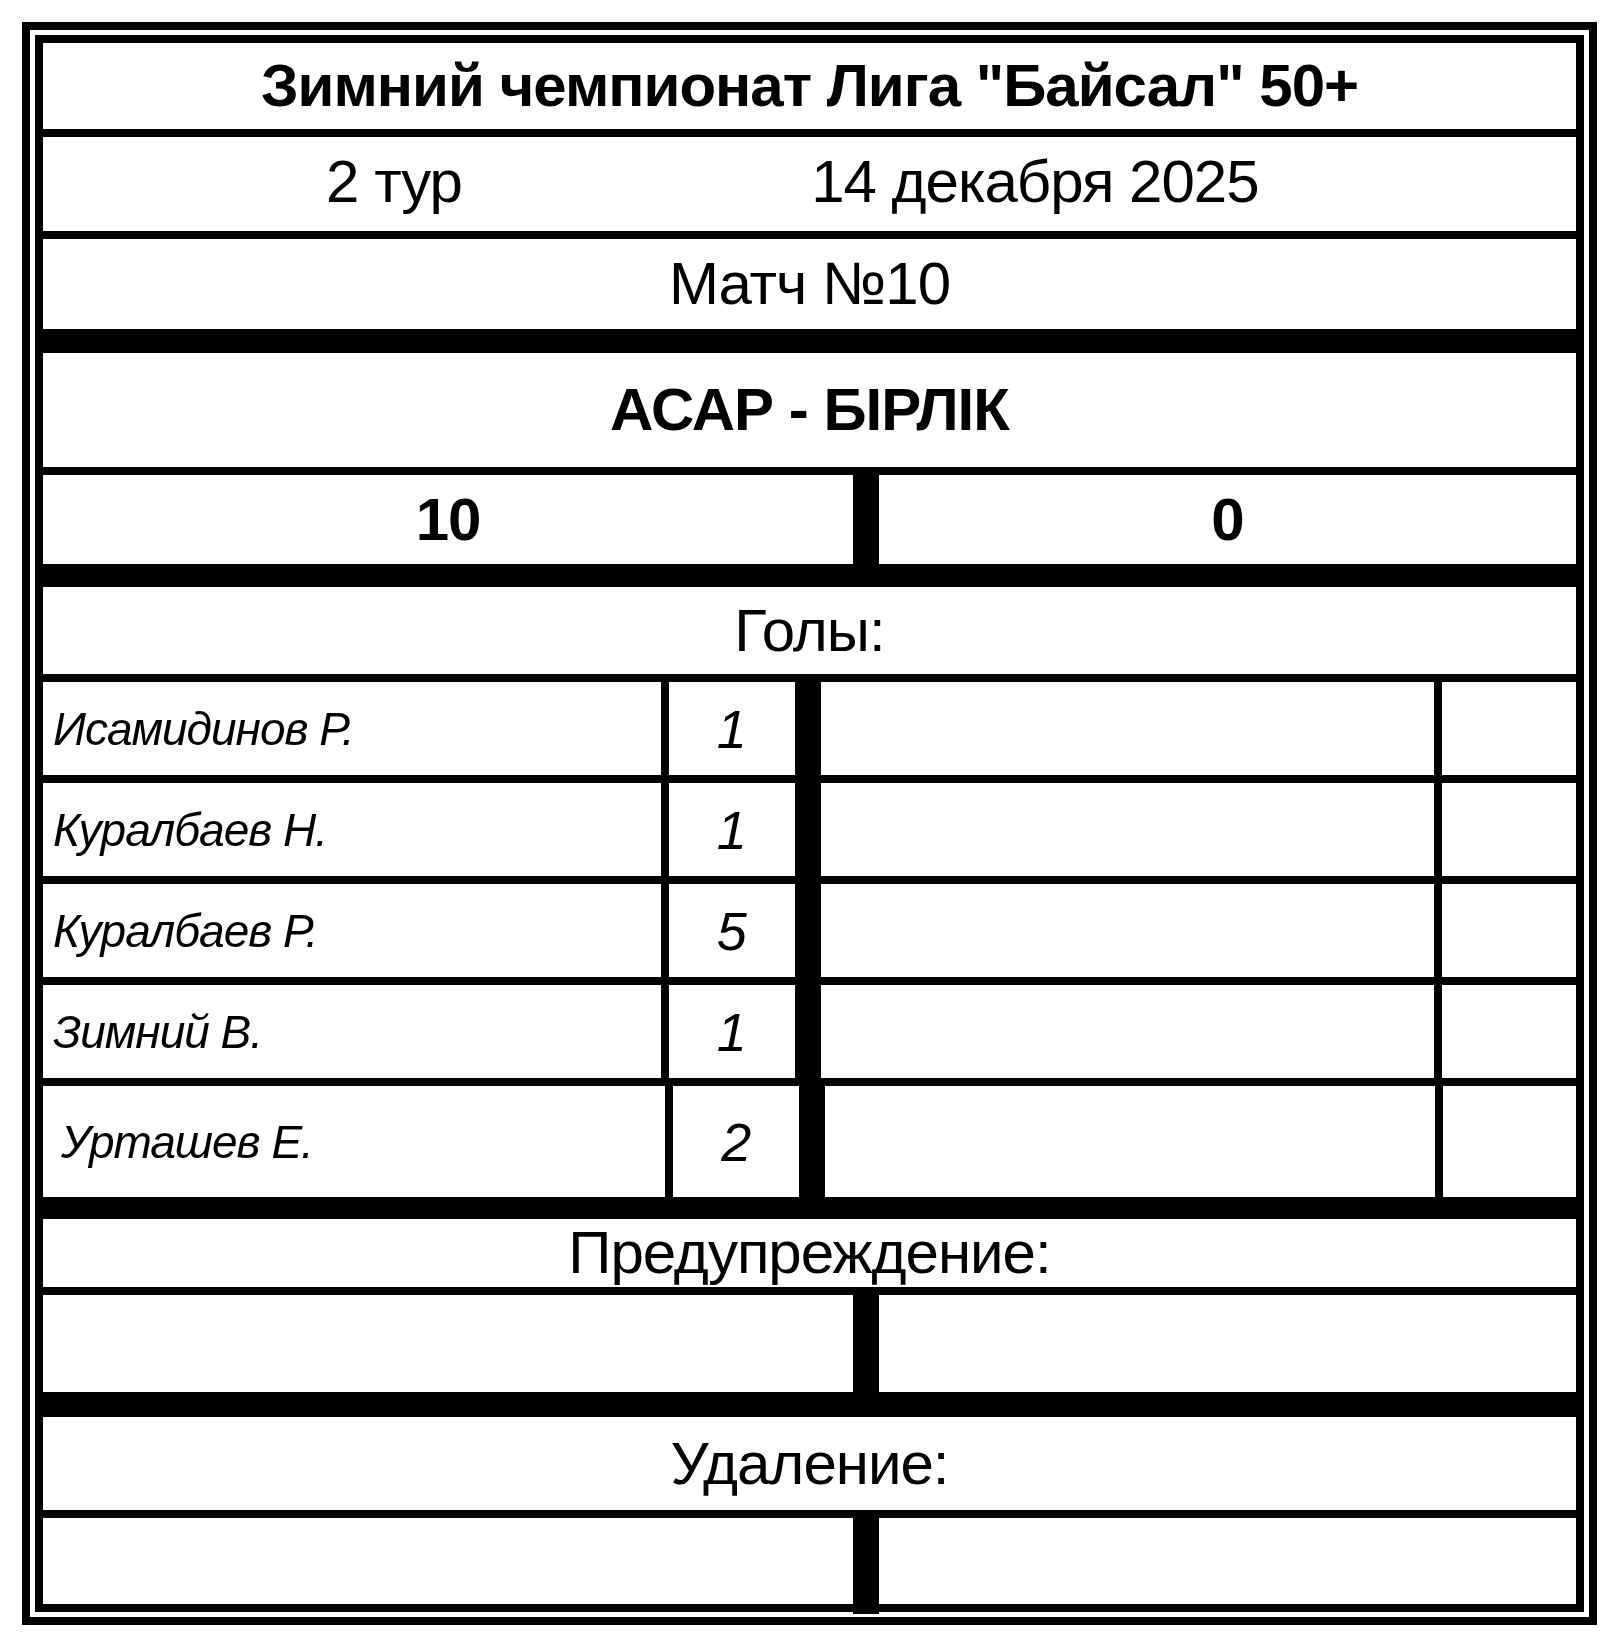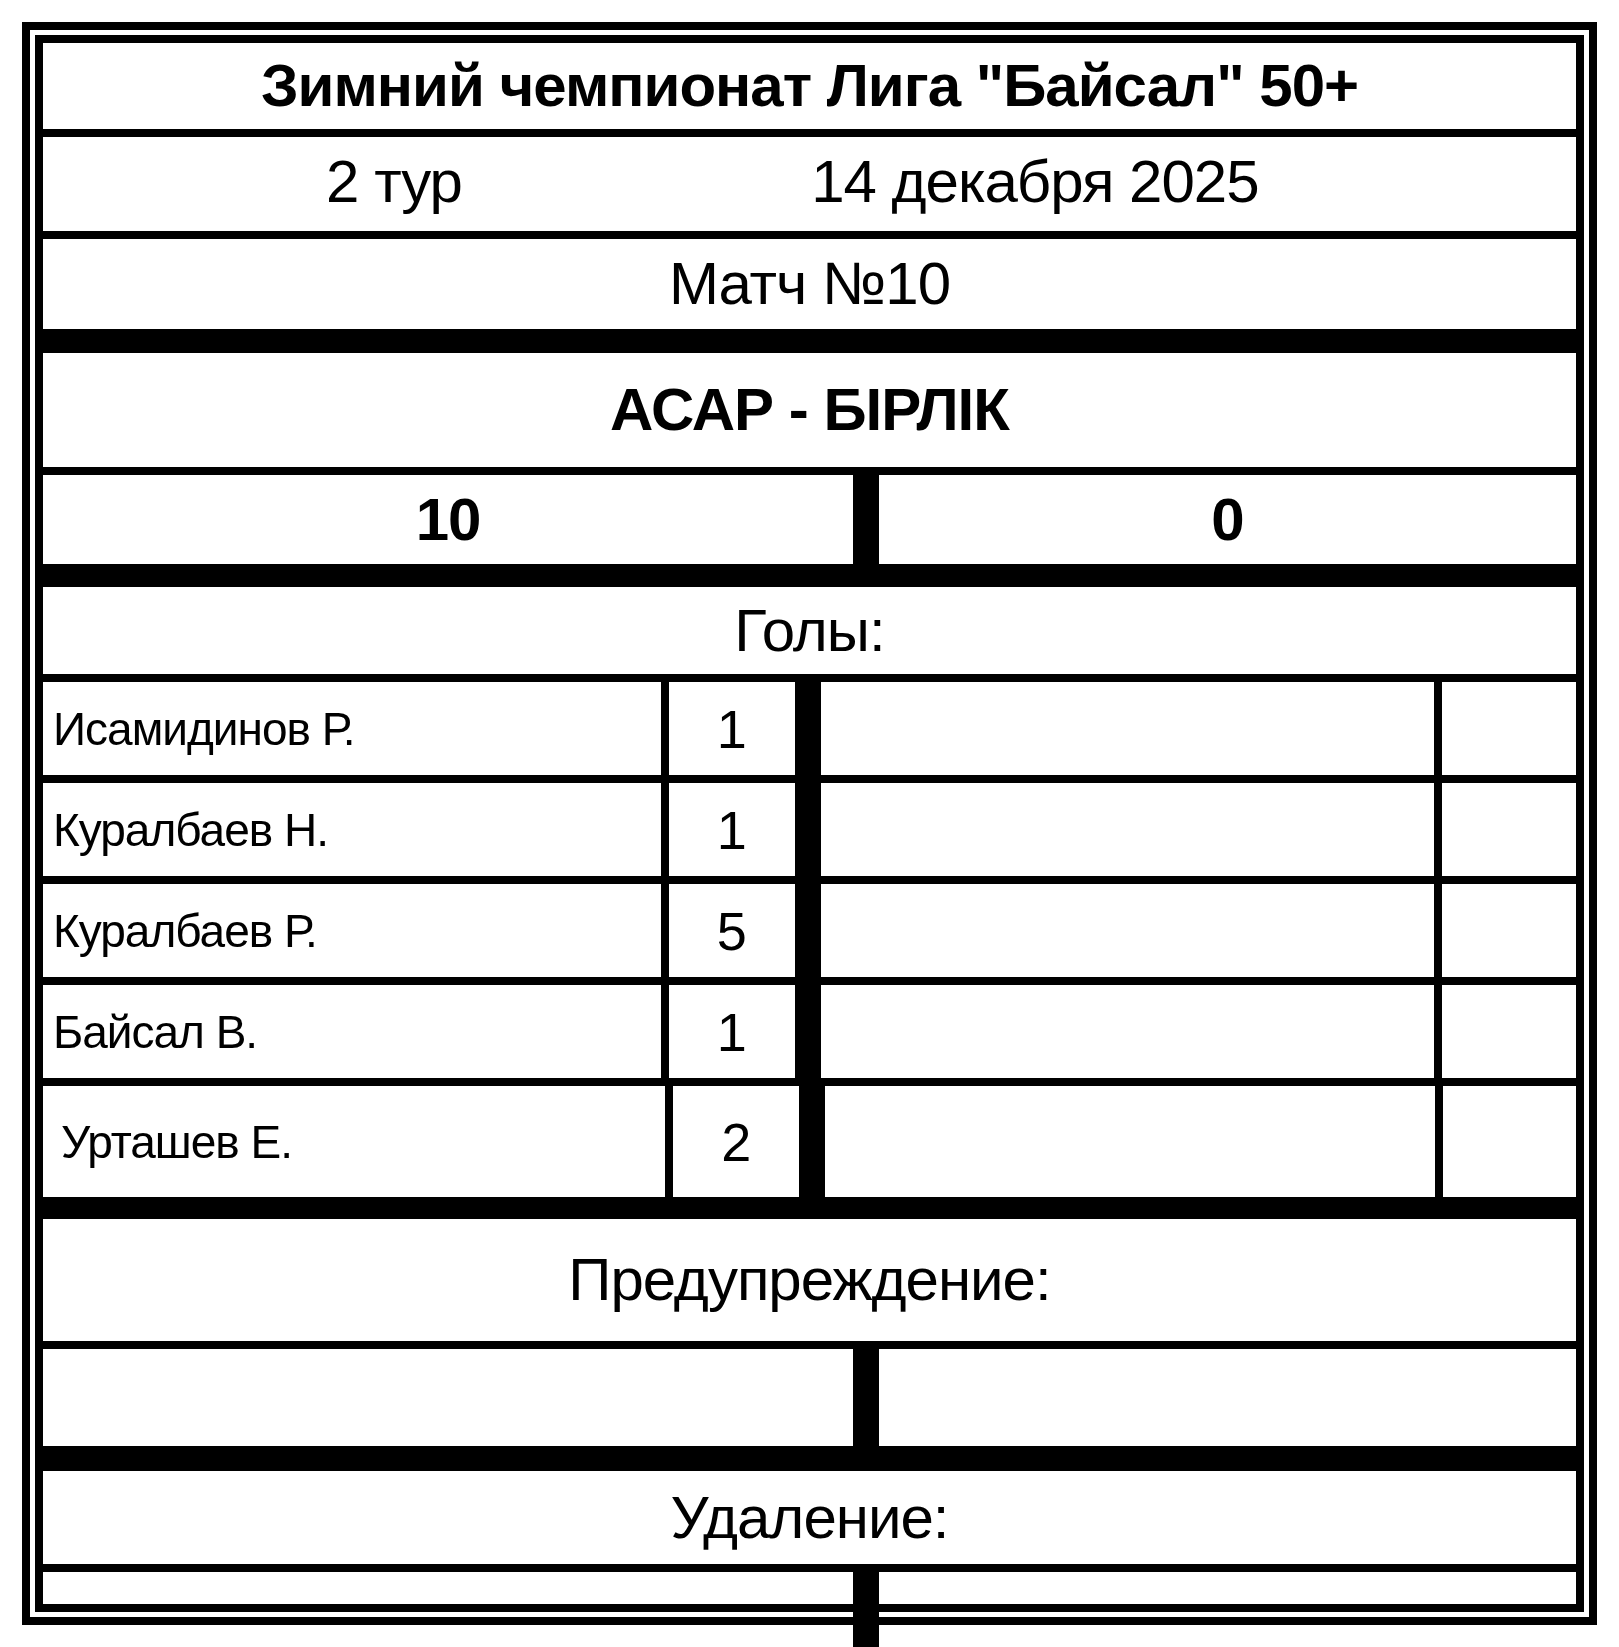--- a/index.html
+++ b/index.html
@@ -45,36 +45,36 @@
   
   .r-title   { height: 94px;  }
   .r-turdate { height: 102px; }
   .r-match   { height: 90px;  }
   .band-1    { height: 24px;  }
   .r-teams   { height: 122px; }
   .r-score   { height: 89px;  }
   .band-2    { height: 23px;  }
   .r-goalshd { height: 95px;  }
   .band-3    { height: 22px;  }
-  .r-warnhd  { height: 130px; }
+  .r-warnhd  { height: 76px; }
   .r-warnrow { height: 97px;  }
   .band-4    { height: 25px;  }
   .r-sendhd  { height: 101px; }
   .r-sendrow { height: 96px;  }
 
   .pos-round { position: absolute; left: 22.9%; top: 50%; transform: translate(-50%, -54%); }
   .pos-date  { position: absolute; left: 64.7%; top: 50%; transform: translate(-50%, -54%); }
 
   
   .cell-left  { width: 880px; align-self: stretch; display: flex; align-items: center; justify-content: center; }
   .cell-right { width: 757px; align-self: stretch; display: flex; align-items: center; justify-content: center; }
   .vdiv       { width: 26px; align-self: stretch; background: #000; flex: 0 0 auto; }
 
   
-  .goal-row { height: 101px; display: flex; box-sizing: border-box; flex: 0 0 auto; }
+  .goal-row { height: 101px; display: flex; box-sizing: border-box; flex: 0 0 auto; font-style: italic; }
   .goal-row.mid { border-bottom: 8px solid #000; }
   .goal-row.last { height: 111px; margin-left: 8px; }
   .g-name  { width: 616px; border-right: 8px solid #000; display: flex; align-items: center; padding-left: 10px; box-sizing: content-box; }
   .g-num   { width: 128px; display: flex; align-items: center; justify-content: center; }
   .g-name2 { width: 611px; border-right: 8px solid #000; display: flex; align-items: center; padding-left: 10px; }
   .g-num2  { width: 136px; display: flex; align-items: center; justify-content: center; }
 </style>
 </head>
 <body>
 
@@ -160,21 +160,21 @@
         <div class="g-name2">
             <span class="t-name"></span>
           </div>
         <div class="g-num2">
             <span class="t-num"></span>
           </div>
       </div>
 
       <div class="goal-row mid">
         <div class="g-name">
-            <span class="t-name">Байсал В.</span>
+            <span class="t-name">Зимний В.</span>
           </div>
         <div class="g-num">
             <span class="t-num">1</span>
           </div>
         <div class="vdiv"></div>
         <div class="g-name2">
             <span class="t-name"></span>
           </div>
         <div class="g-num2">
             <span class="t-num"></span>

